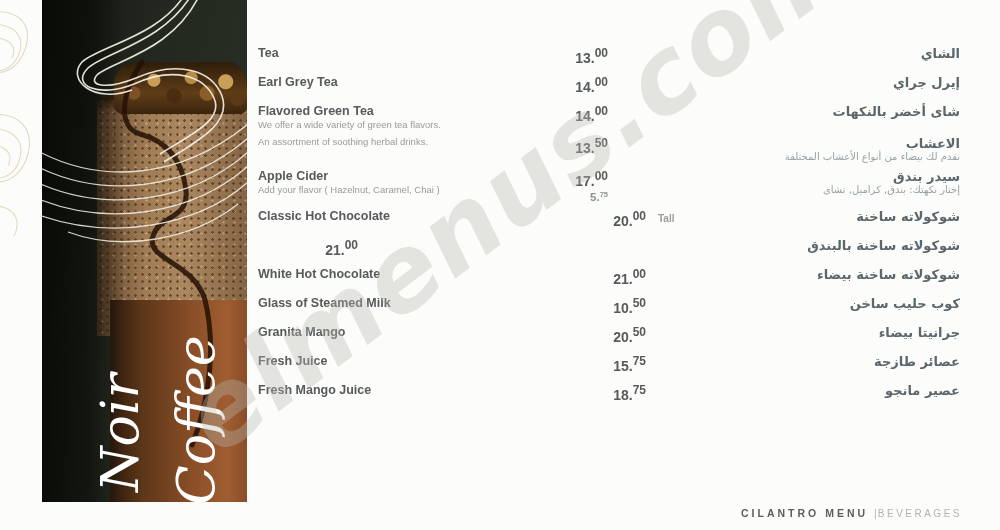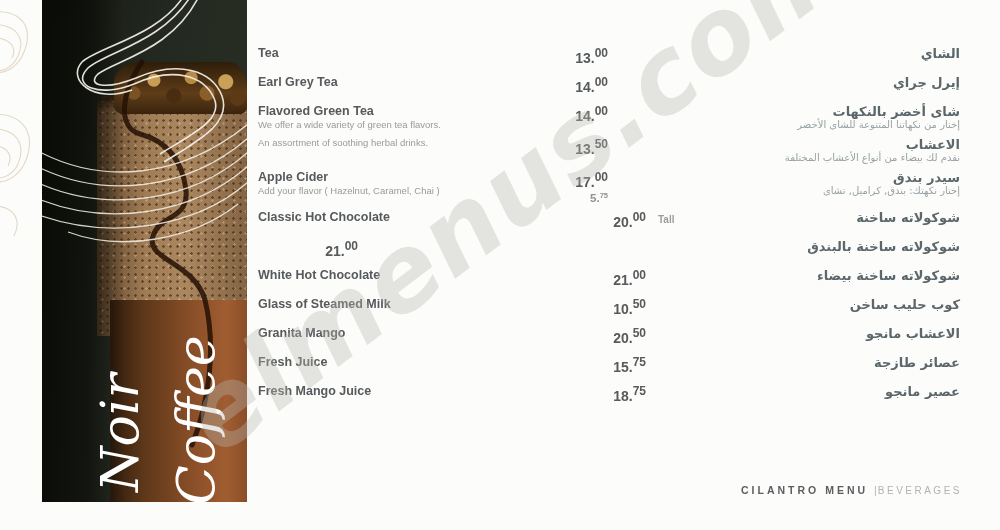--- a/index.html
+++ b/index.html
@@ -61,21 +61,21 @@
   .price .sup{font-size:12px;vertical-align:6px;letter-spacing:0;}
   .extra{font-size:11.5px;line-height:12px;font-weight:bold;color:#8d9294;white-space:nowrap;}
   .extra .sup{font-size:7.5px;vertical-align:4px;}
   .size{flex:none;margin-left:12px;width:40px;font-size:10px;line-height:15px;
         font-weight:bold;color:#9a9d9a;padding-top:2px;}
   .ar{flex:1;text-align:right;font-family:"DejaVu Sans",sans-serif;}
   .name-ar{font-size:13px;line-height:15px;font-weight:bold;color:#5b676b;}
   .desc-ar{font-size:10px;line-height:12px;color:#97a2a4;}
 
   
-  .footer{position:absolute;right:38px;top:480px;z-index:2;white-space:nowrap;}
+  .footer{position:absolute;right:38px;top:503px;z-index:2;white-space:nowrap;}
   .footer .brand{font-size:10.5px;font-weight:bold;letter-spacing:3px;color:#5a5e60;}
   .footer .div{font-size:10.5px;color:#b5b7b3;margin:0 1px 0 6px;font-weight:normal;}
   .footer .section{font-size:10px;letter-spacing:2.5px;color:#b2b4b0;}
 </style>
 </head>
 <body>
 
 <div class="page">
 
   <svg class="margin-art" viewBox="0 0 44 250">
@@ -161,21 +161,20 @@
         <div class="name-en">Flavored Green Tea</div>
         <div class="desc-en">We offer a wide variety of green tea flavors.</div>
       </div>
       <div class="pw">
         <div class="price"><span>14.</span><span class="sup">00</span></div>
 
       </div>
       <div class="size"></div>
       <div class="ar" dir="rtl">
         <div class="name-ar">شاى أخضر بالنكهات</div>
-        <div class="desc-ar">إختار من نكهاتنا المتنوعة للشاى الأخضر</div>
       </div>
     </div>
       <div class="row has-desc">
       <div class="en">
         <div class="desc-en">An assortment of soothing herbal drinks.</div>
       </div>
       <div class="pw">
         <div class="price"><span>13.</span><span class="sup">50</span></div>
 
       </div>
@@ -260,21 +259,21 @@
       <div class="en">
         <div class="name-en">Granita Mango</div>
 
       </div>
       <div class="pw">
         <div class="price"><span>20.</span><span class="sup">50</span></div>
 
       </div>
       <div class="size"></div>
       <div class="ar" dir="rtl">
-        <div class="name-ar">الاعشاب مانجو</div>
+        <div class="name-ar">جرانيتا بيضاء</div>
 
       </div>
     </div>
       <div class="row g2">
       <div class="en">
         <div class="name-en">Fresh Juice</div>
 
       </div>
       <div class="pw">
         <div class="price"><span>15.</span><span class="sup">75</span></div>

